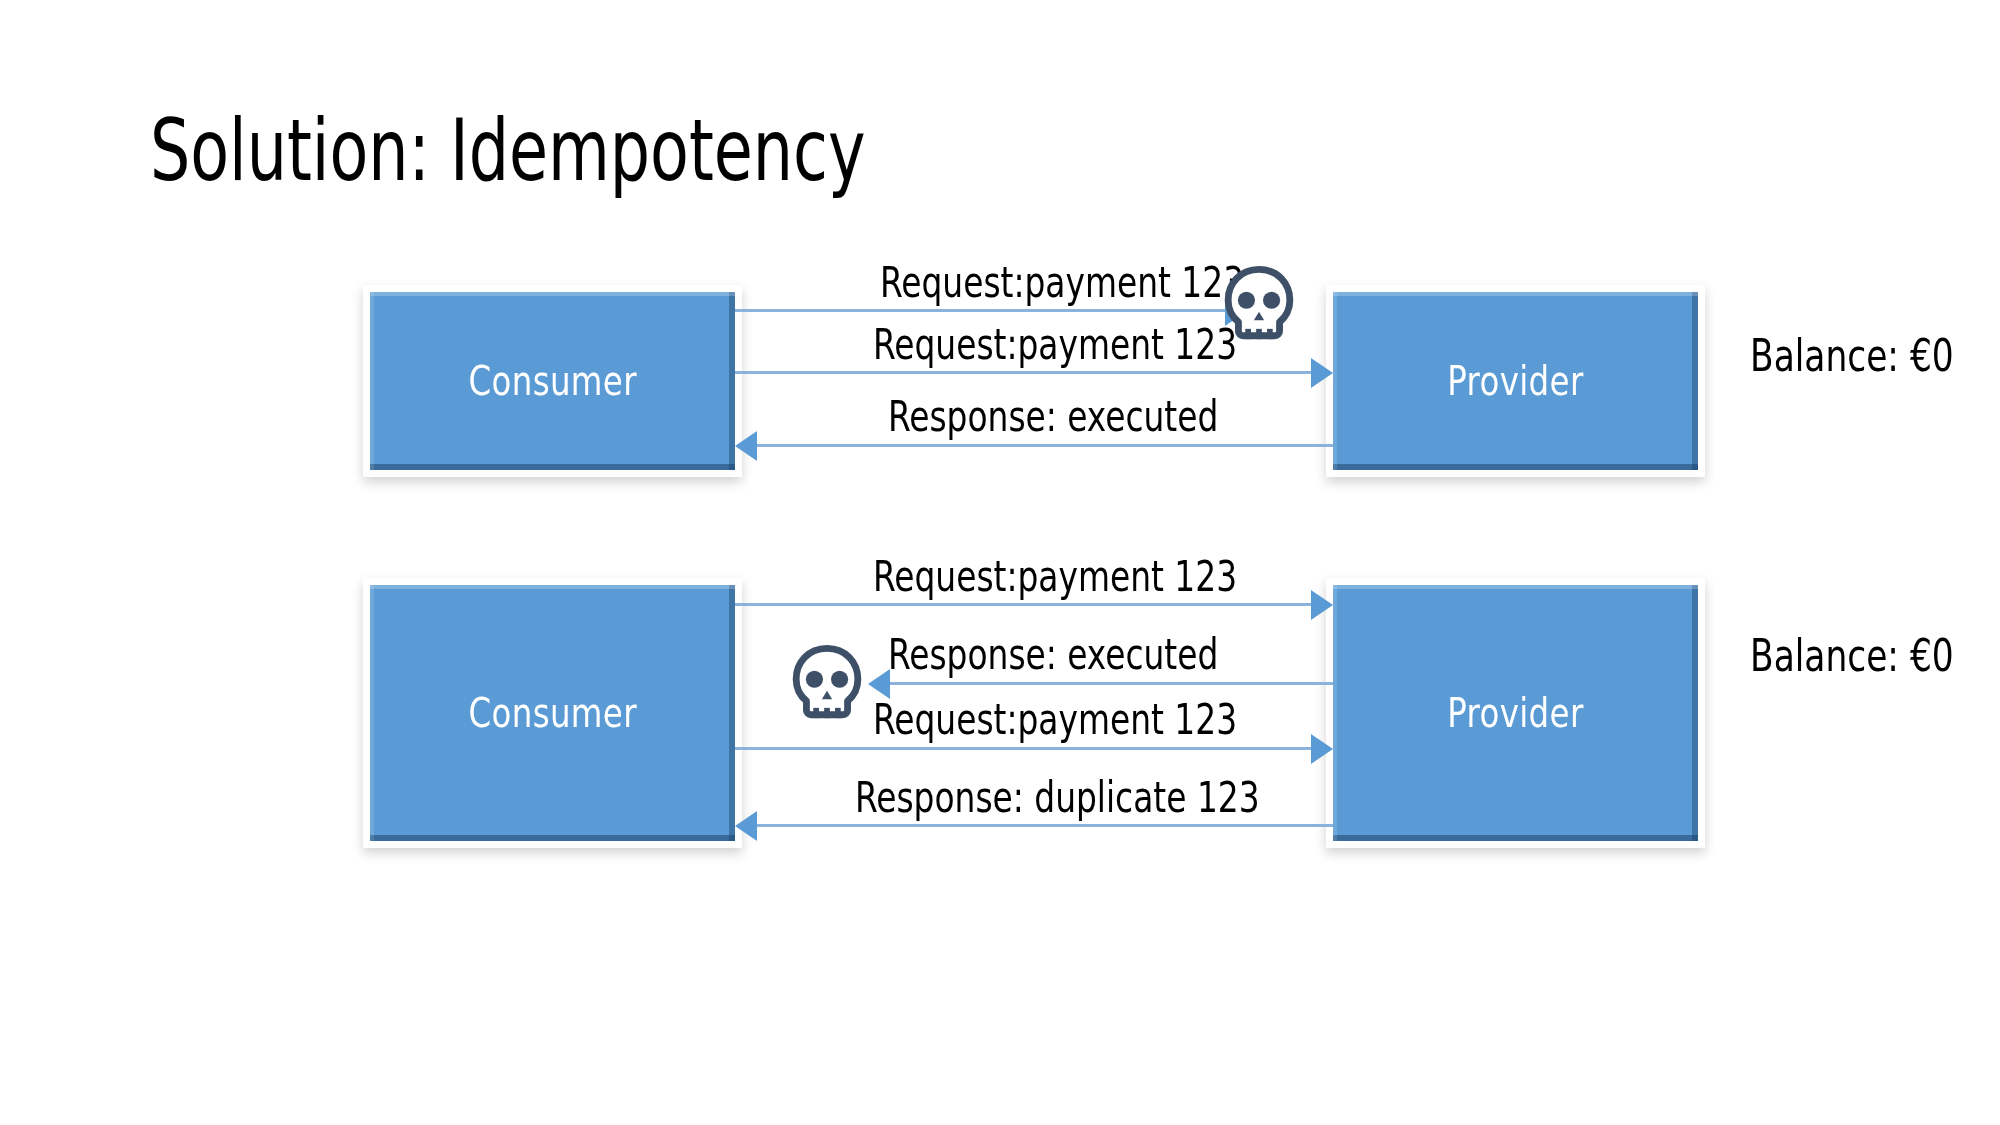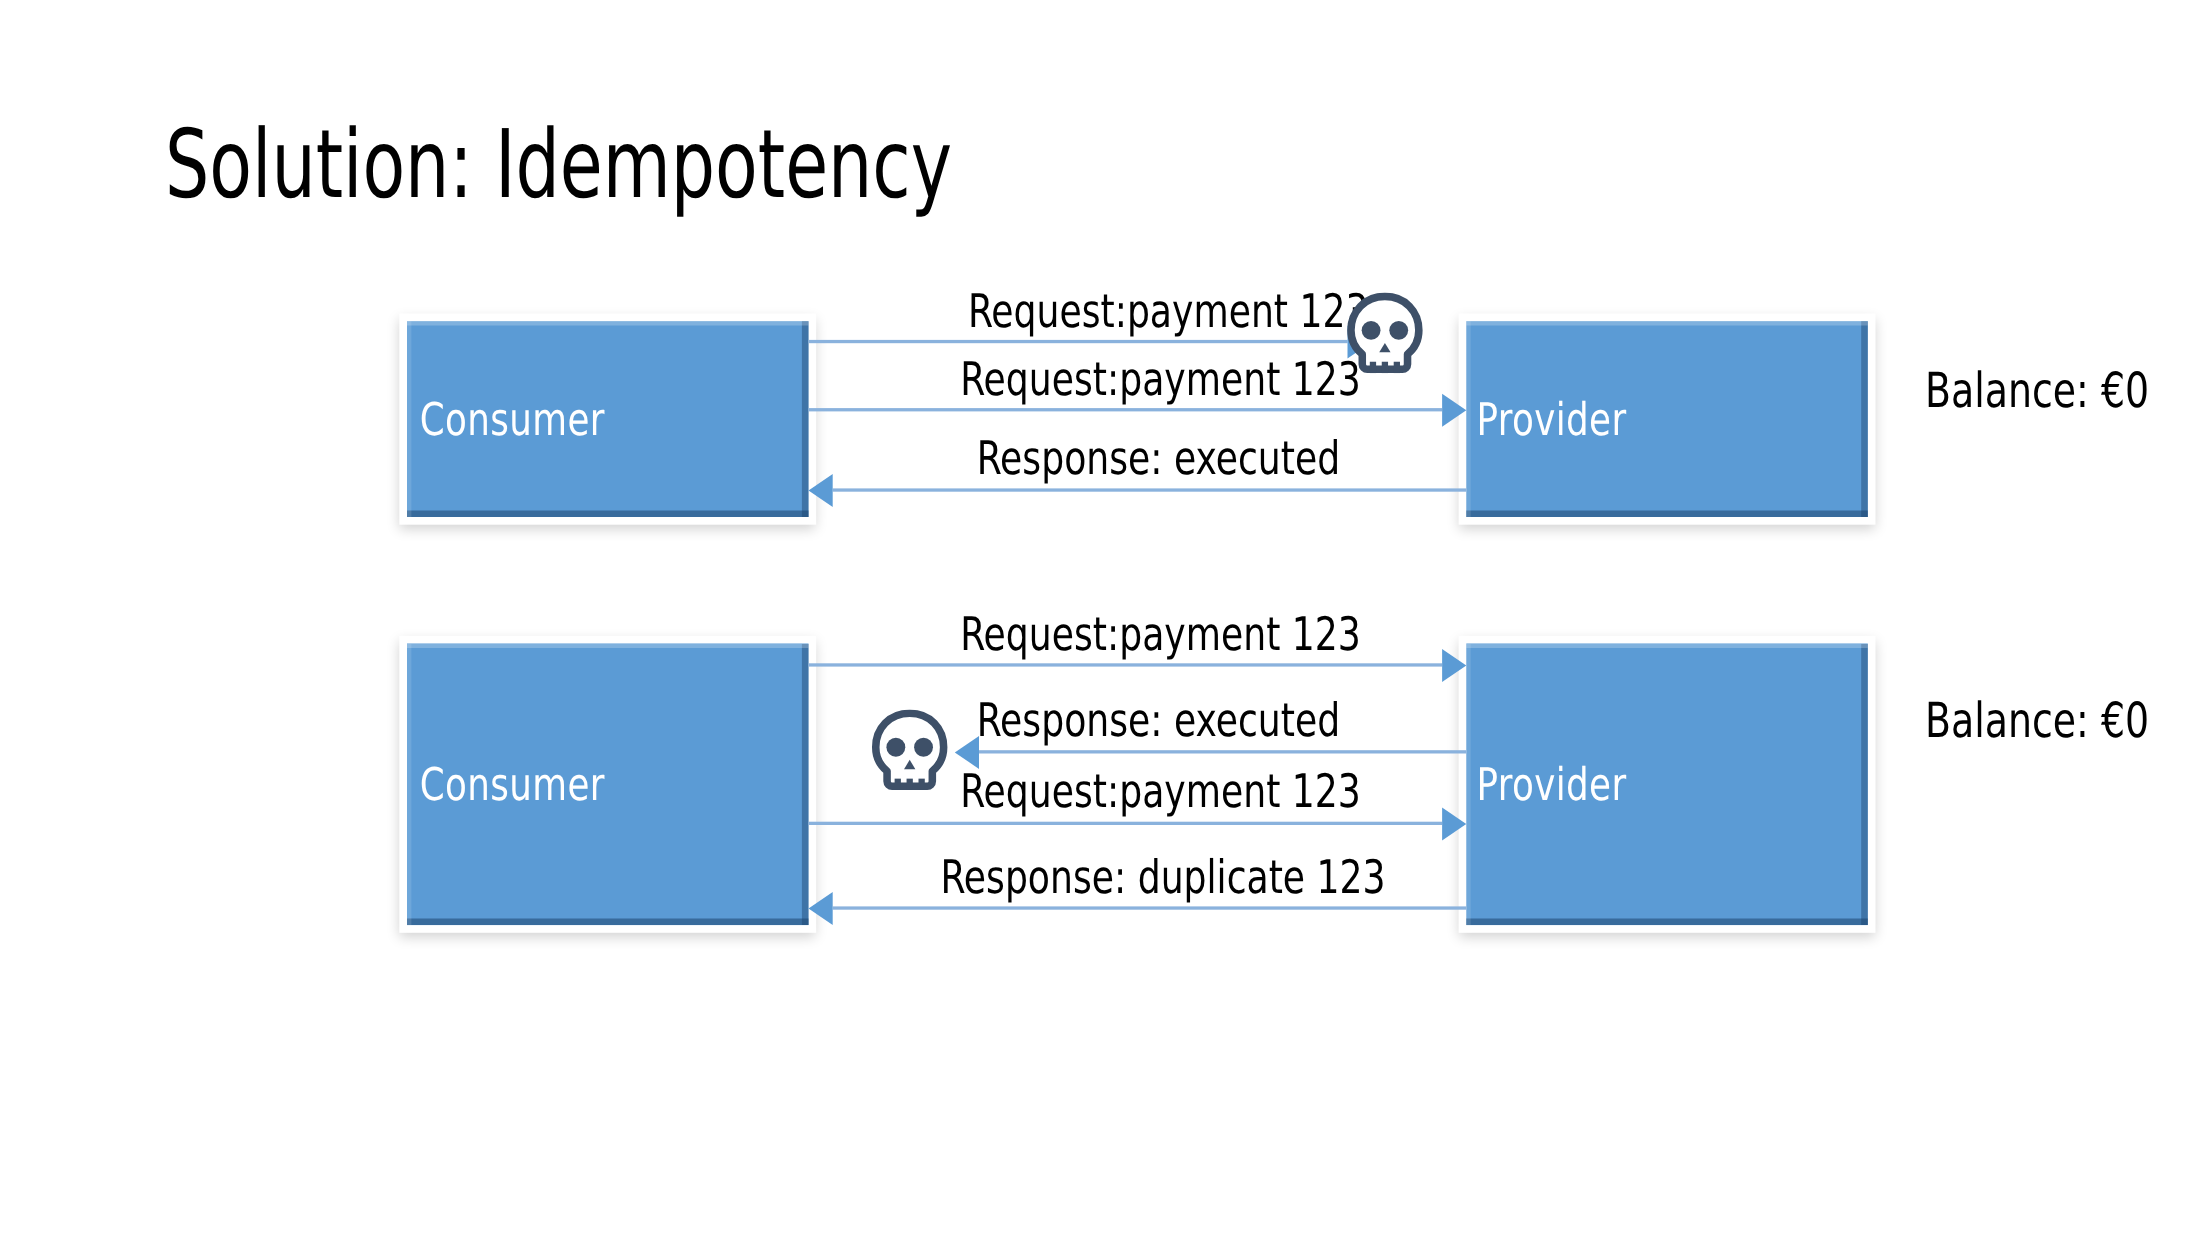--- a/index.html
+++ b/index.html
@@ -41,21 +41,21 @@
     box-shadow:
       inset 0 4px 0 0 rgba(255,255,255,0.22),
       inset 4px 0 0 0 rgba(255,255,255,0.12),
       inset 0 -6px 0 0 rgba(28,68,110,0.55),
       inset -6px 0 0 0 rgba(28,68,110,0.45),
       0 0 0 7px #ffffff,
       0 5px 11px 7px rgba(0,0,0,0.18);
     box-sizing: border-box;
     display: flex;
     align-items: center;
-    justify-content: flex-start;
+    justify-content: center;
   }
   .node-label {
     color: #ffffff;
     font-family: "DejaVu Sans Condensed", "Liberation Sans Narrow", "Liberation Sans", sans-serif;
     font-size: 41px;
     font-weight: 400;
     letter-spacing: 0.4px;
     transform: scaleX(0.88);
   }
 

